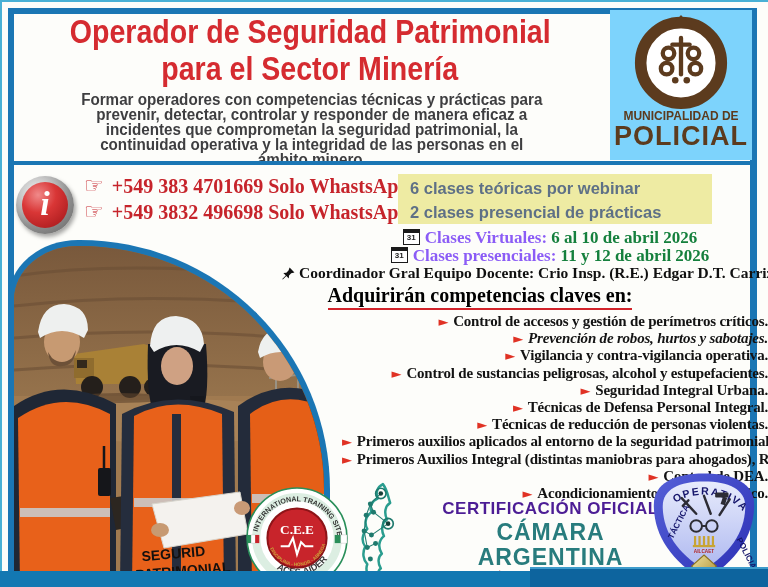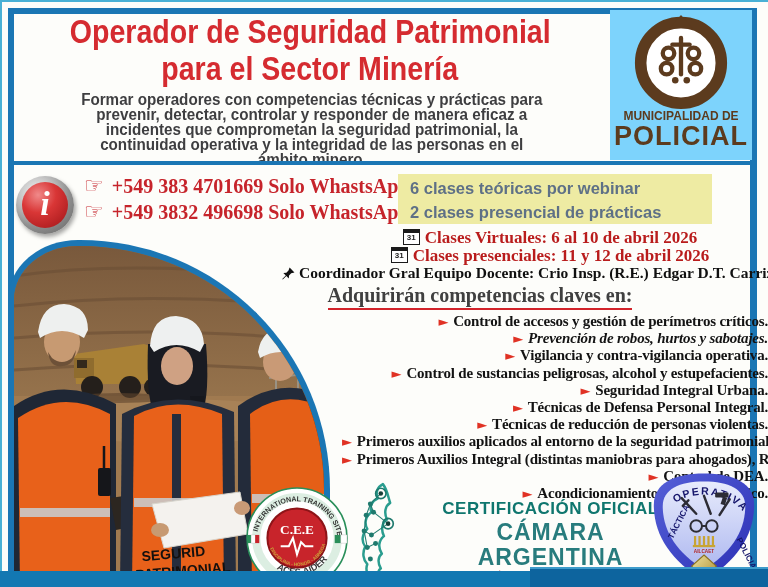--- a/index.html
+++ b/index.html
@@ -40,32 +40,32 @@
   .phones .hand{font-weight:400;margin-right:8px;font-size:22px;}
 
   
   .classes{position:absolute;left:398px;top:174px;width:314px;height:50px;background:#eeeba3;
      color:#5e7086;font-weight:700;font-size:16.5px;line-height:24px;padding-left:12px;
      box-sizing:border-box;padding-top:2px;letter-spacing:0;}
 
   
   .sched{position:absolute;left:340px;width:420px;text-align:center;white-space:nowrap;
      font-family:"Liberation Serif",serif;font-weight:700;font-size:17px;}
-  .sched .lbl{color:#b91c1c;} .sched .dates{color:#b91c1c;}
+  .sched .lbl{color:#8b5cf6;} .sched .dates{color:#15803d;}
   .cal{display:inline-block;vertical-align:-2px;width:15px;height:14px;background:#fff;
      border:1.5px solid #1a1a1a;border-radius:0;margin-right:5px;position:relative;}
   .cal .bar{position:absolute;left:0;top:0;width:100%;height:3px;background:#1a1a1a;}
   .cal .day{position:absolute;left:0;top:3px;width:100%;text-align:center;
      font-family:"Liberation Sans",sans-serif;font-size:8px;font-weight:700;color:#222;line-height:10px;}
   .coord{position:absolute;left:282px;top:264px;width:478px;text-align:center;color:#101010;
      font-family:"Liberation Serif",serif;font-weight:700;font-size:15.5px;white-space:nowrap;}
   .coord svg{vertical-align:-2px;margin-right:4px;}
 
   .comp-head{position:absolute;left:300px;top:284px;width:360px;text-align:center;}
-  .comp-head span{display:inline-block;color:#404040;font-family:"Liberation Serif",serif;
+  .comp-head span{display:inline-block;color:#000000;font-family:"Liberation Serif",serif;
      font-weight:700;font-size:20px;border-bottom:2px solid #d2232a;padding-bottom:1px;}
 
   
   .complist{position:absolute;left:296px;top:313px;width:472px;list-style:none;margin:0;padding:0;
      font-family:"Liberation Serif",serif;font-weight:700;font-size:15px;color:#131313;
      letter-spacing:-0.2px;text-align:right;}
   .complist li{line-height:16.2px;white-space:nowrap;}
   .complist .arr{color:#e03224;font-size:13px;margin-right:5px;font-family:"DejaVu Sans",sans-serif;}
   .complist li:nth-child(1){margin-left:4px;} .complist li:nth-child(2){margin-left:14px;font-style:italic;}
   .complist li:nth-child(3){margin-left:25px;} .complist li:nth-child(4){margin-left:34px;}
@@ -77,21 +77,21 @@
   
   .photo{position:absolute;left:8px;top:240px;width:322px;height:347px;
      border:6px solid #1b76b4;border-bottom:none;box-sizing:border-box;
      border-radius:70px 250px 0 0 / 60px 250px 0 0;overflow:hidden;background:#8a6b4a;}
   .photo svg{display:block;}
 
   
   .cee{position:absolute;left:246px;top:487px;width:102px;height:102px;}
   .argmap{position:absolute;left:338px;top:481px;width:96px;height:104px;}
   .cert{position:absolute;left:428px;top:498px;width:245px;text-align:center;}
-  .cert-l1{color:#0f766e;font-weight:800;font-size:17px;letter-spacing:0.5px;line-height:22px;}
+  .cert-l1{color:#4c1d95;font-weight:800;font-size:17px;letter-spacing:0.5px;line-height:22px;}
   .cert-l2{color:#287c7d;font-weight:800;font-size:23px;letter-spacing:1px;line-height:25px;}
   .cert-l3{color:#c24440;font-weight:700;font-size:6.8px;letter-spacing:0.2px;line-height:10px;}
   .badge{position:absolute;left:648px;top:468px;width:112px;height:116px;}
 
   .botbar{position:absolute;left:0;bottom:0;width:768px;height:16px;background:#1378b2;}
   .botbar-dark{position:absolute;left:530px;bottom:0;width:238px;height:18px;background:#0d649e;
      border-top:2px solid #3e9ccb;box-sizing:content-box;}
 </style>
 </head>
 <body>

